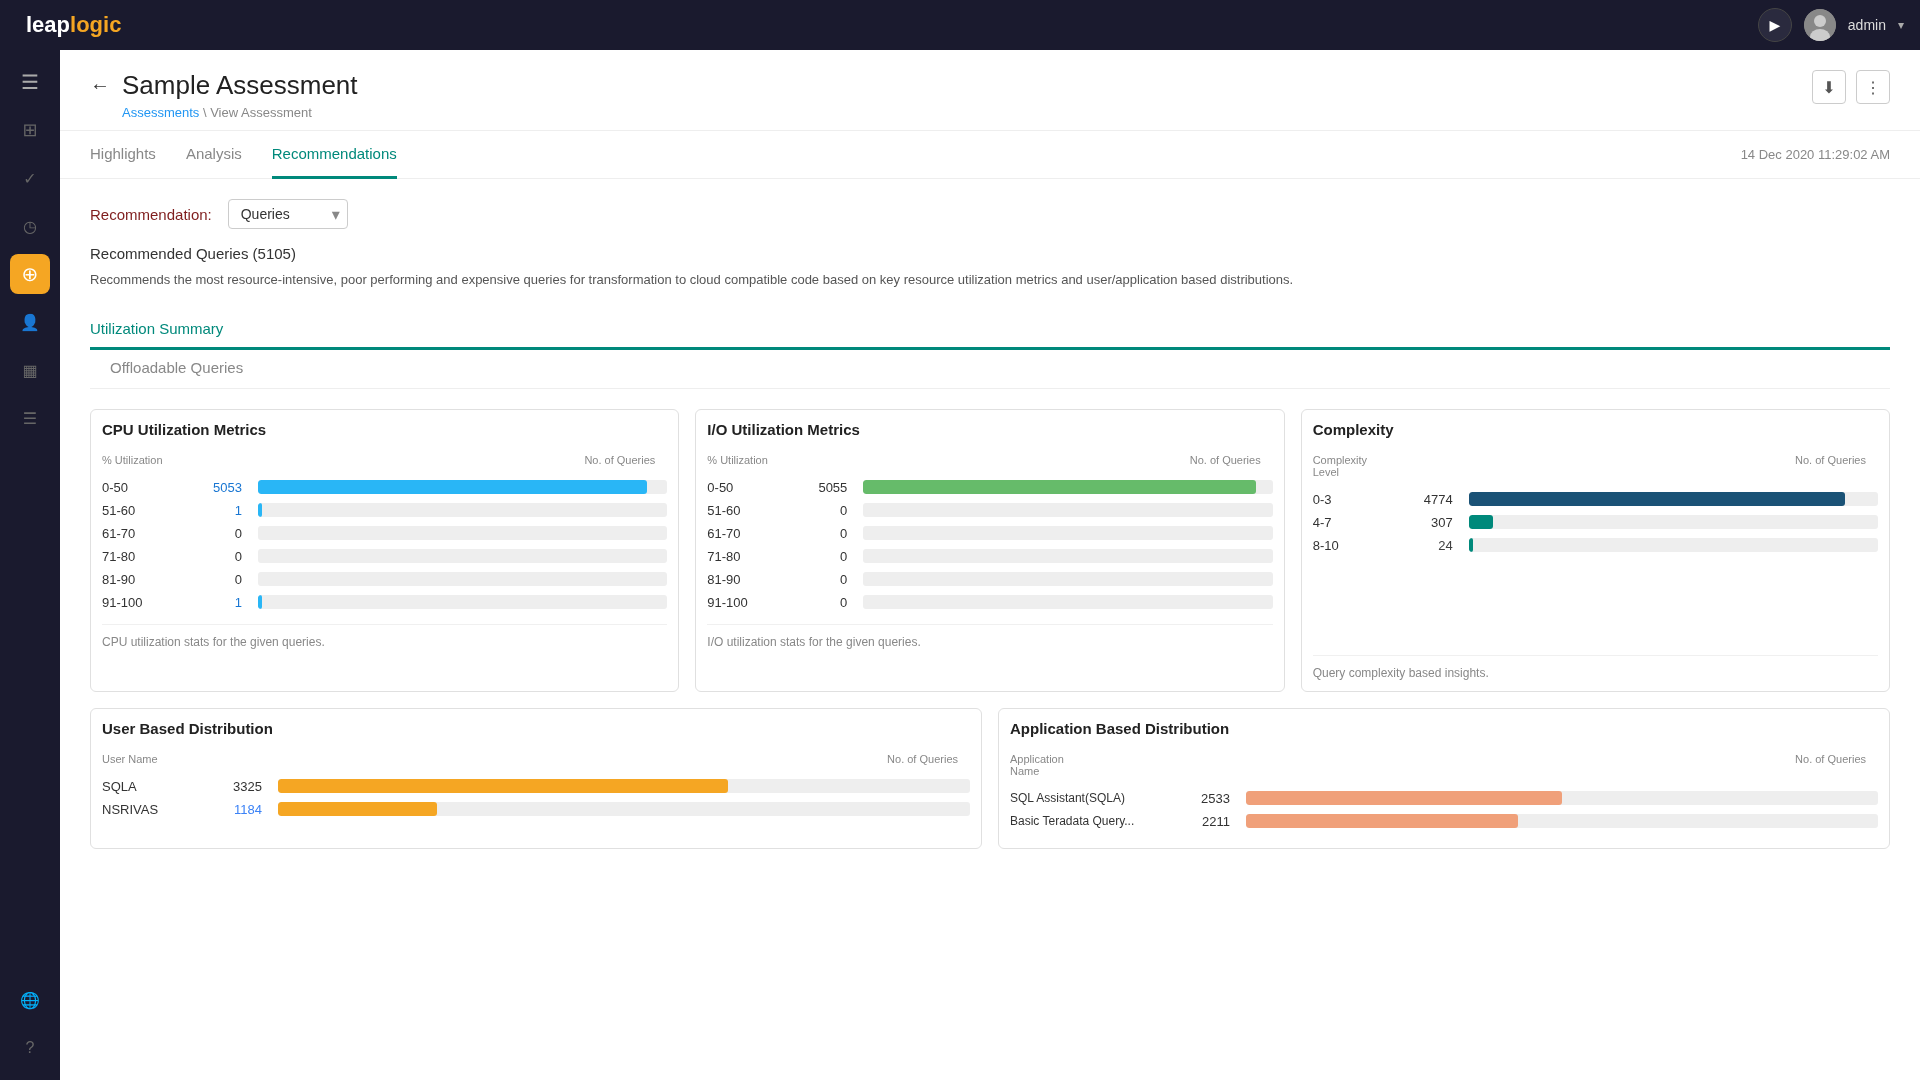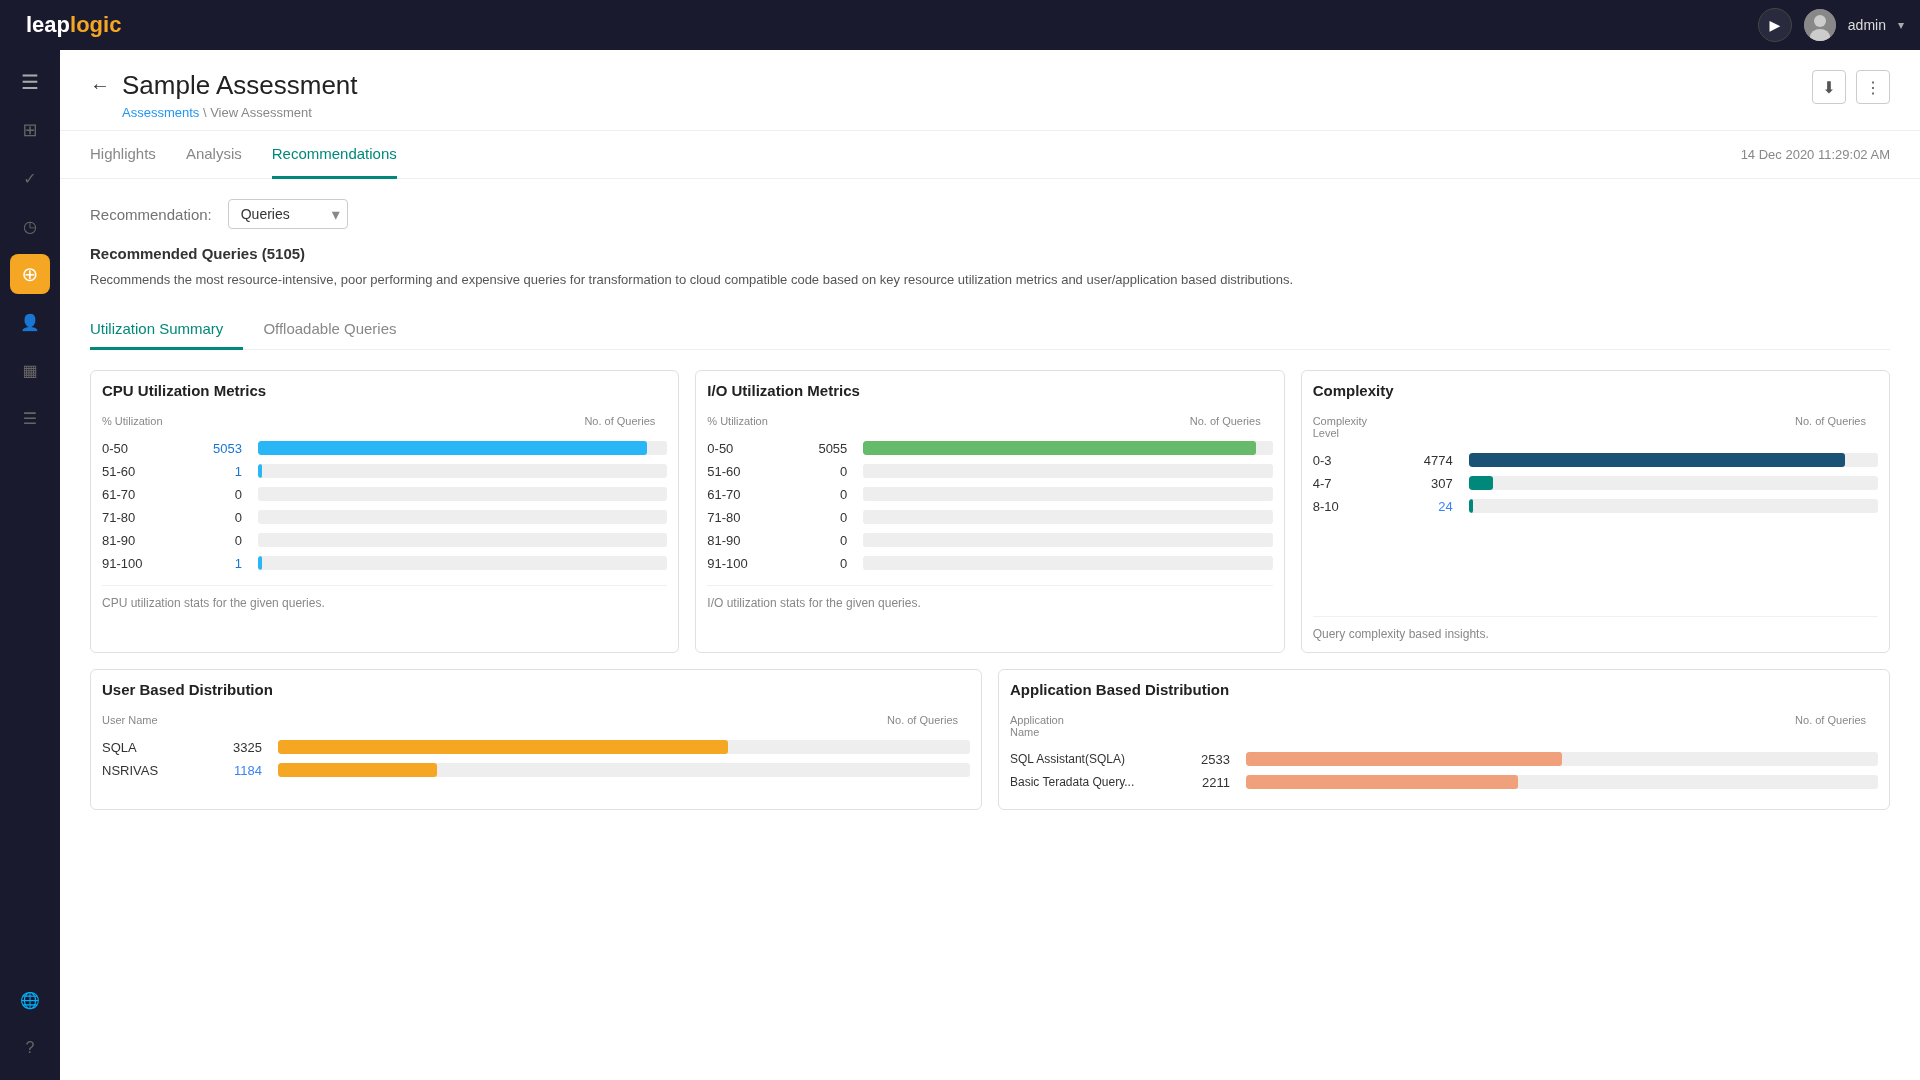--- a/index.html
+++ b/index.html
@@ -133,21 +133,21 @@
     
     .content-area { padding: 20px 30px; }
 
     
     .recommendation-row {
       display: flex;
       align-items: center;
       gap: 16px;
       margin-bottom: 16px;
     }
-    .rec-label { font-size: 15px; color: #737373; }
+    .rec-label { font-size: 15px; color: #7f1d1d; }
     .dropdown-wrapper {
       position: relative;
       display: inline-block;
     }
     .dropdown-wrapper select {
       border: 1px solid #ccc;
       border-radius: 4px;
       padding: 6px 22px 6px 12px;
       font-size: 14px;
       color: #333;
@@ -160,29 +160,30 @@
     .dropdown-wrapper::after {
       content: '▾';
       position: absolute;
       right: 8px;
       top: 50%;
       transform: translateY(-50%);
       pointer-events: none;
       color: #888;
     }
 
-    .rec-count { font-size: 15px; color: #333; font-weight: 700; margin-bottom: 8px; }
+    .rec-count { font-size: 15px; color: #333; font-weight: 400; margin-bottom: 8px; }
     .rec-desc { font-size: 13px; color: #555; margin-bottom: 20px; line-height: 1.5; }
 
     
     .sub-tabs {
       display: flex;
       gap: 0;
       border-bottom: 1px solid #eee;
       margin-bottom: 20px;
+      flex-direction: column;
     }
     .sub-tab {
       padding: 10px 20px;
       font-size: 15px;
       color: #888;
       cursor: pointer;
       border-bottom: 3px solid transparent;
       margin-bottom: -1px;
     }
     .sub-tab.active { color: #00897b; border-bottom-color: #00897b; }
@@ -463,21 +464,21 @@
           </div>
           <div class="metrics-row">
             <span class="range">4-7</span>
             <span class="count" style="color:#333">307</span>
             <div class="bar-container">
                 <div class="bar bar-teal" style="width:6%"></div>
               </div>
           </div>
           <div class="metrics-row">
             <span class="range">8-10</span>
-            <span class="count" style="color:#3b82f6">24</span>
+            <span class="count" style="color:#404040">24</span>
             <div class="bar-container">
                 <div class="bar bar-teal" style="width:1%"></div>
               </div>
           </div>
           <div style="height:80px"></div>
           <div class="card-footer">Query complexity based insights.</div>
         </div>
 
       </div>
 

